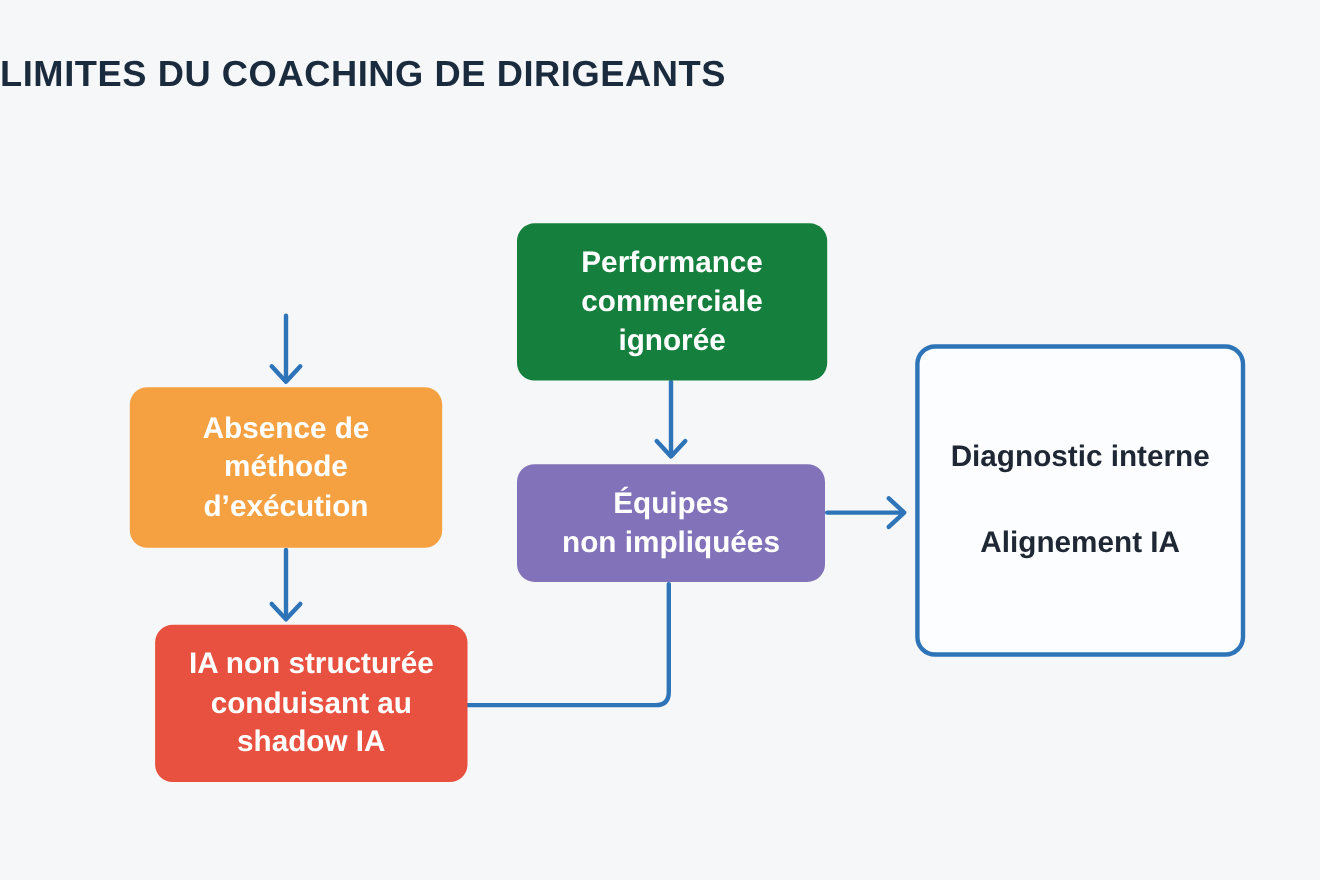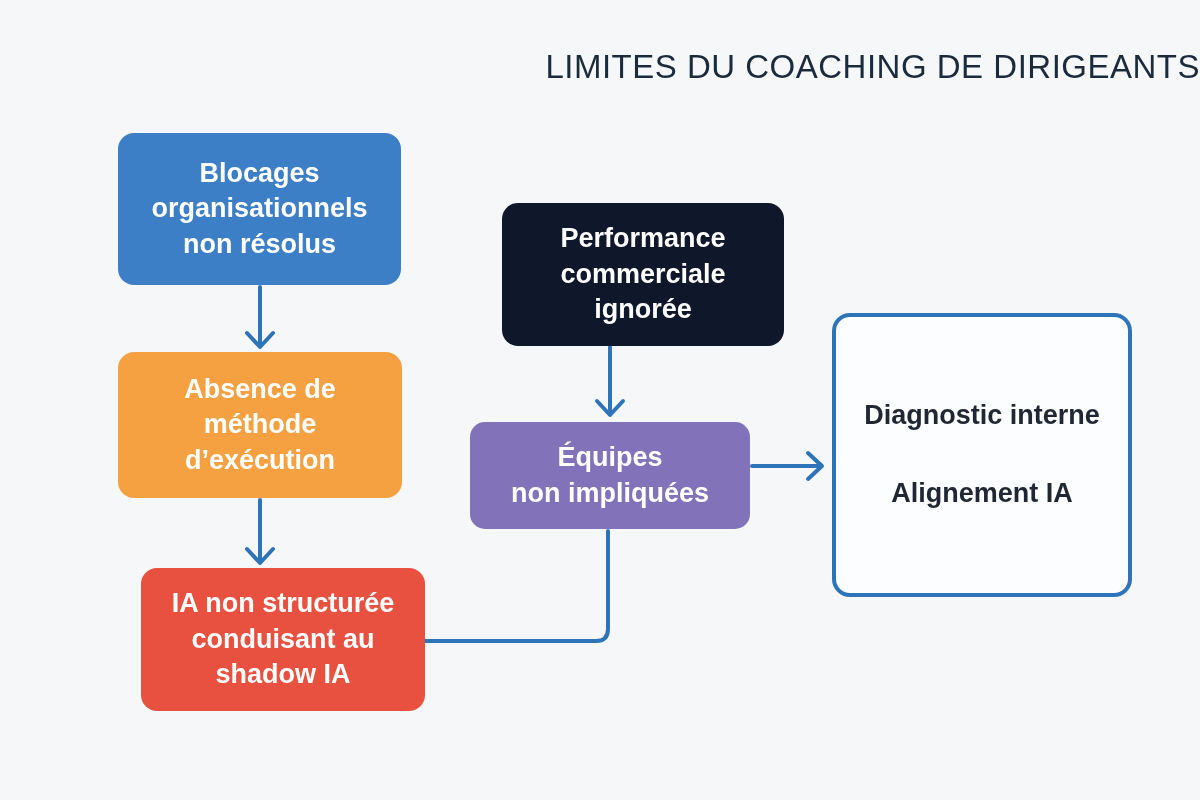--- a/index.html
+++ b/index.html
@@ -16,24 +16,24 @@
   body{
     background:var(--background);
     font-family:"Liberation Sans", sans-serif;
   }
   .canvas{
     position:relative;
     width:1200px;height:800px;
   }
   .title{
     position:absolute;
-    left:0;right:0;top:48px;
-    text-align:right;
+    left:0;right:16px;top:48px;
+    text-align:left;
     font-size:33px;
-    font-weight:400;
+    font-weight:700;
     letter-spacing:0.5px;
     color:var(--title-text);
   }
   .connectors{
     position:absolute;
     left:0;top:0;
     width:1200px;height:800px;
   }
   .connectors *{
     stroke:var(--connector);
@@ -101,45 +101,40 @@
       <line x1="610" y1="347" x2="610" y2="413"></line>
       <polyline points="597,401 610,415 623,401"></polyline>
     </g>
     <g>
       <line x1="752" y1="466" x2="820" y2="466"></line>
       <polyline points="808,453 822,466 808,479"></polyline>
     </g>
     <path d="M402,641 L596,641 Q608,641 608,629 L608,531"></path>
   </svg>
 
-  <div class="node node-blocages" style="background-color: rgb(61, 127, 198);">
-    <span>Blocages
-organisationnels
-non résolus</span>
-  </div>
 
   <div class="node node-methode" style="background-color: rgb(245, 161, 66);">
     <span>Absence de
 méthode
 d’exécution</span>
   </div>
 
   <div class="node node-shadow" style="background-color: rgb(232, 80, 63);">
     <span>IA non structurée
 conduisant au
 shadow IA</span>
   </div>
 
-  <div class="node node-performance" style="background-color: #0f172a; margin-left: 32px;">
+  <div class="node node-performance" style="background-color: #15803d;">
     <span>Performance
 commerciale
 ignorée</span>
   </div>
 
-  <div class="node node-equipes" style="background-color: rgb(129, 114, 185); border-radius: 15px;">
+  <div class="node node-equipes" style="background-color: rgb(129, 114, 185);">
     <span>Équipes
 non impliquées</span>
   </div>
 
   <div class="outcome">
     <div>Diagnostic interne</div>
     <div>Alignement IA</div>
   </div>
 
 </div>

